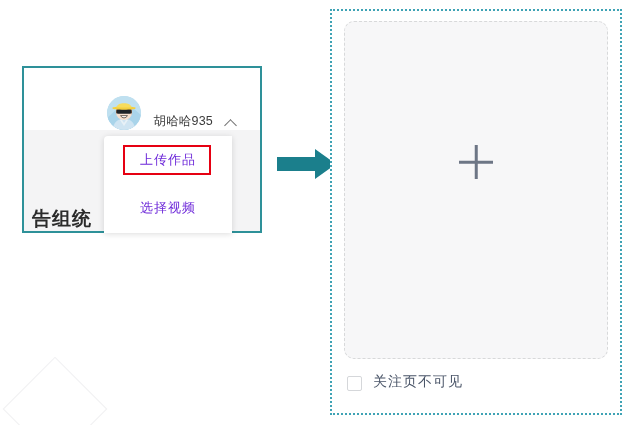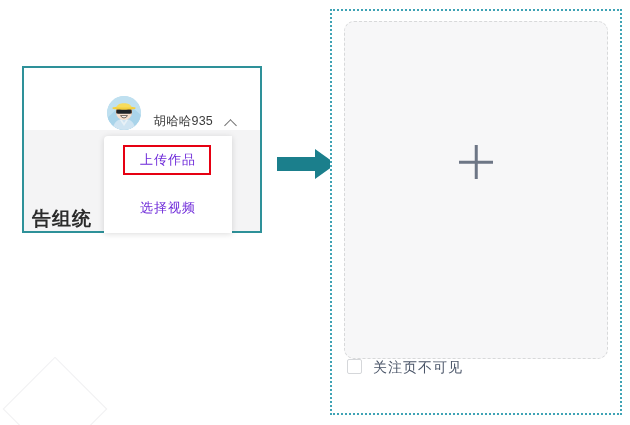--- a/index.html
+++ b/index.html
@@ -213,21 +213,22 @@
     width: 34px;
     transform: translateY(-50%);
   }
   .upload-label {
     font-size: 14px;
     color: #6d7685;
     letter-spacing: 1.5px;
   }
   .checkbox-row {
     display: flex;
-    align-items: flex-start;
+    align-items: flex-end;
+    margin-top: 14px;
     padding-left: 3px;
   }
   .checkbox-box {
     width: 15px;
     height: 15px;
     border: 1.5px solid #d5d7da;
     border-radius: 2px;
     background: #ffffff;
     box-sizing: border-box;
     flex: 0 0 auto;

